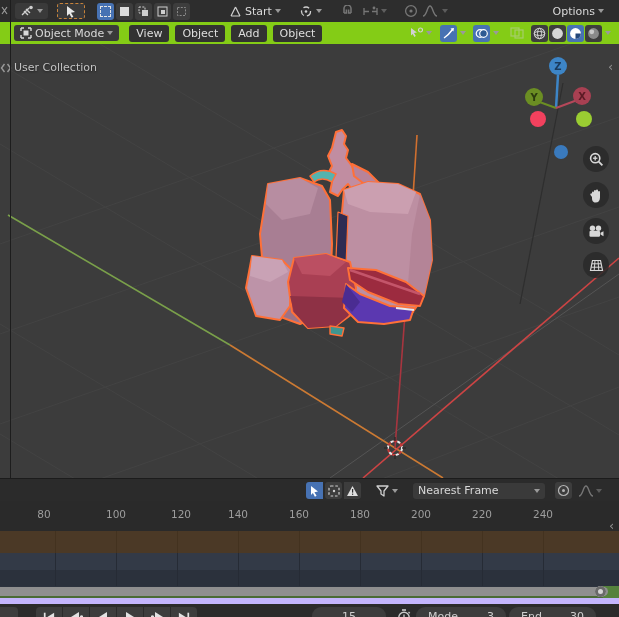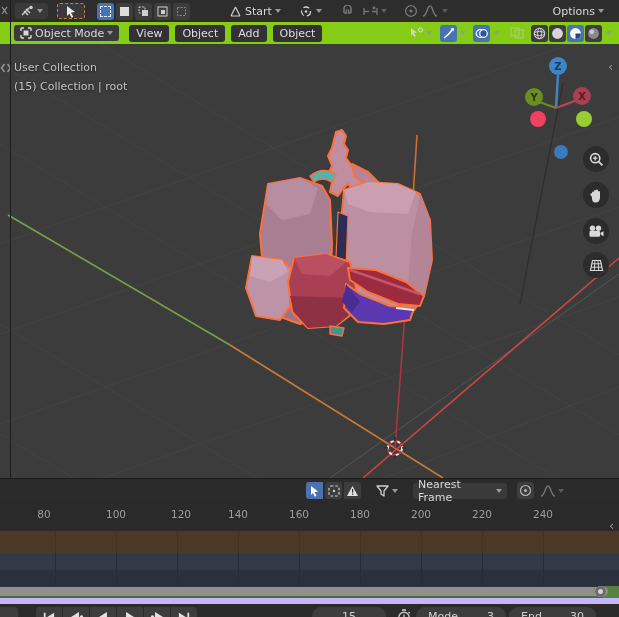--- a/index.html
+++ b/index.html
@@ -275,21 +275,20 @@
       <circle cx="395" cy="404" r="7" fill="none" stroke="#c23a3a" stroke-width="2" stroke-dasharray="3.5 3.5" stroke-dashoffset="3.5"></circle>
       <line x1="395" y1="393" x2="395" y2="397" stroke="#2a2a2a" stroke-width="1.4"></line>
       <line x1="395" y1="411" x2="395" y2="415" stroke="#2a2a2a" stroke-width="1.4"></line>
       <line x1="384" y1="404" x2="388" y2="404" stroke="#2a2a2a" stroke-width="1.4"></line>
       <line x1="402" y1="404" x2="406" y2="404" stroke="#2a2a2a" stroke-width="1.4"></line>
     </g>
   </svg>
 
   <div id="overlay-text">
     <div>User Collection</div>
-    <div>(15) Collection | root</div>
   </div>
 
   <svg class="abs" style="left:522px;top:8px" width="76" height="112" viewBox="0 0 76 112">
     <line x1="36" y1="23" x2="34" y2="56" stroke="#3d85c6" stroke-width="2.5"></line>
     <line x1="12" y1="48" x2="34" y2="56" stroke="#6b8e23" stroke-width="2"></line>
     <line x1="58" y1="47" x2="34" y2="56" stroke="#b5485a" stroke-width="2"></line>
     <circle cx="36" cy="14" r="9" fill="#3d85c6"></circle>
     <text x="36" y="18" font-size="10" font-weight="bold" fill="#1a3a5c" text-anchor="middle">Z</text>
     <circle cx="12" cy="45" r="9" fill="#6b8e23"></circle>
     <text x="12" y="49" font-size="10" font-weight="bold" fill="#2c3b0e" text-anchor="middle">Y</text>
@@ -355,21 +354,21 @@
         <rect x="6" y="4" width="1.2" height="3.6" fill="#2b2b2b"></rect>
         <rect x="6" y="8.6" width="1.2" height="1.2" fill="#2b2b2b"></rect>
         </svg>
       </div>
     <div class="btn flat" style="margin-left:8px">
       <svg width="13" height="12" viewBox="0 0 13 12">
         <path d="M1 1h11L8 6v5L5 9V6z" fill="none" stroke="#d0d0d0" stroke-width="1.3" stroke-linejoin="round"></path>
         </svg>
       <span class="chev"></span>
     </div>
-    <div class="btn" style="margin-left:8px;width:94px;justify-content:space-between">
+    <div class="btn" style="margin-left:8px;width:132px;justify-content:space-between">
       <span>Nearest Frame</span>
       <span class="chev"></span>
     </div>
     <div class="sq" style="margin-left:8px">
       <svg width="13" height="13" viewBox="0 0 13 13">
         <circle cx="6.5" cy="6.5" r="5" stroke="#b5b5b5" stroke-width="1.2" fill="none"></circle>
         <circle cx="6.5" cy="6.5" r="1.5" fill="#b5b5b5"></circle>
         </svg>
       </div>
     <svg class="icon-dim" style="margin-left:4px" width="16" height="12" viewBox="0 0 16 12">

